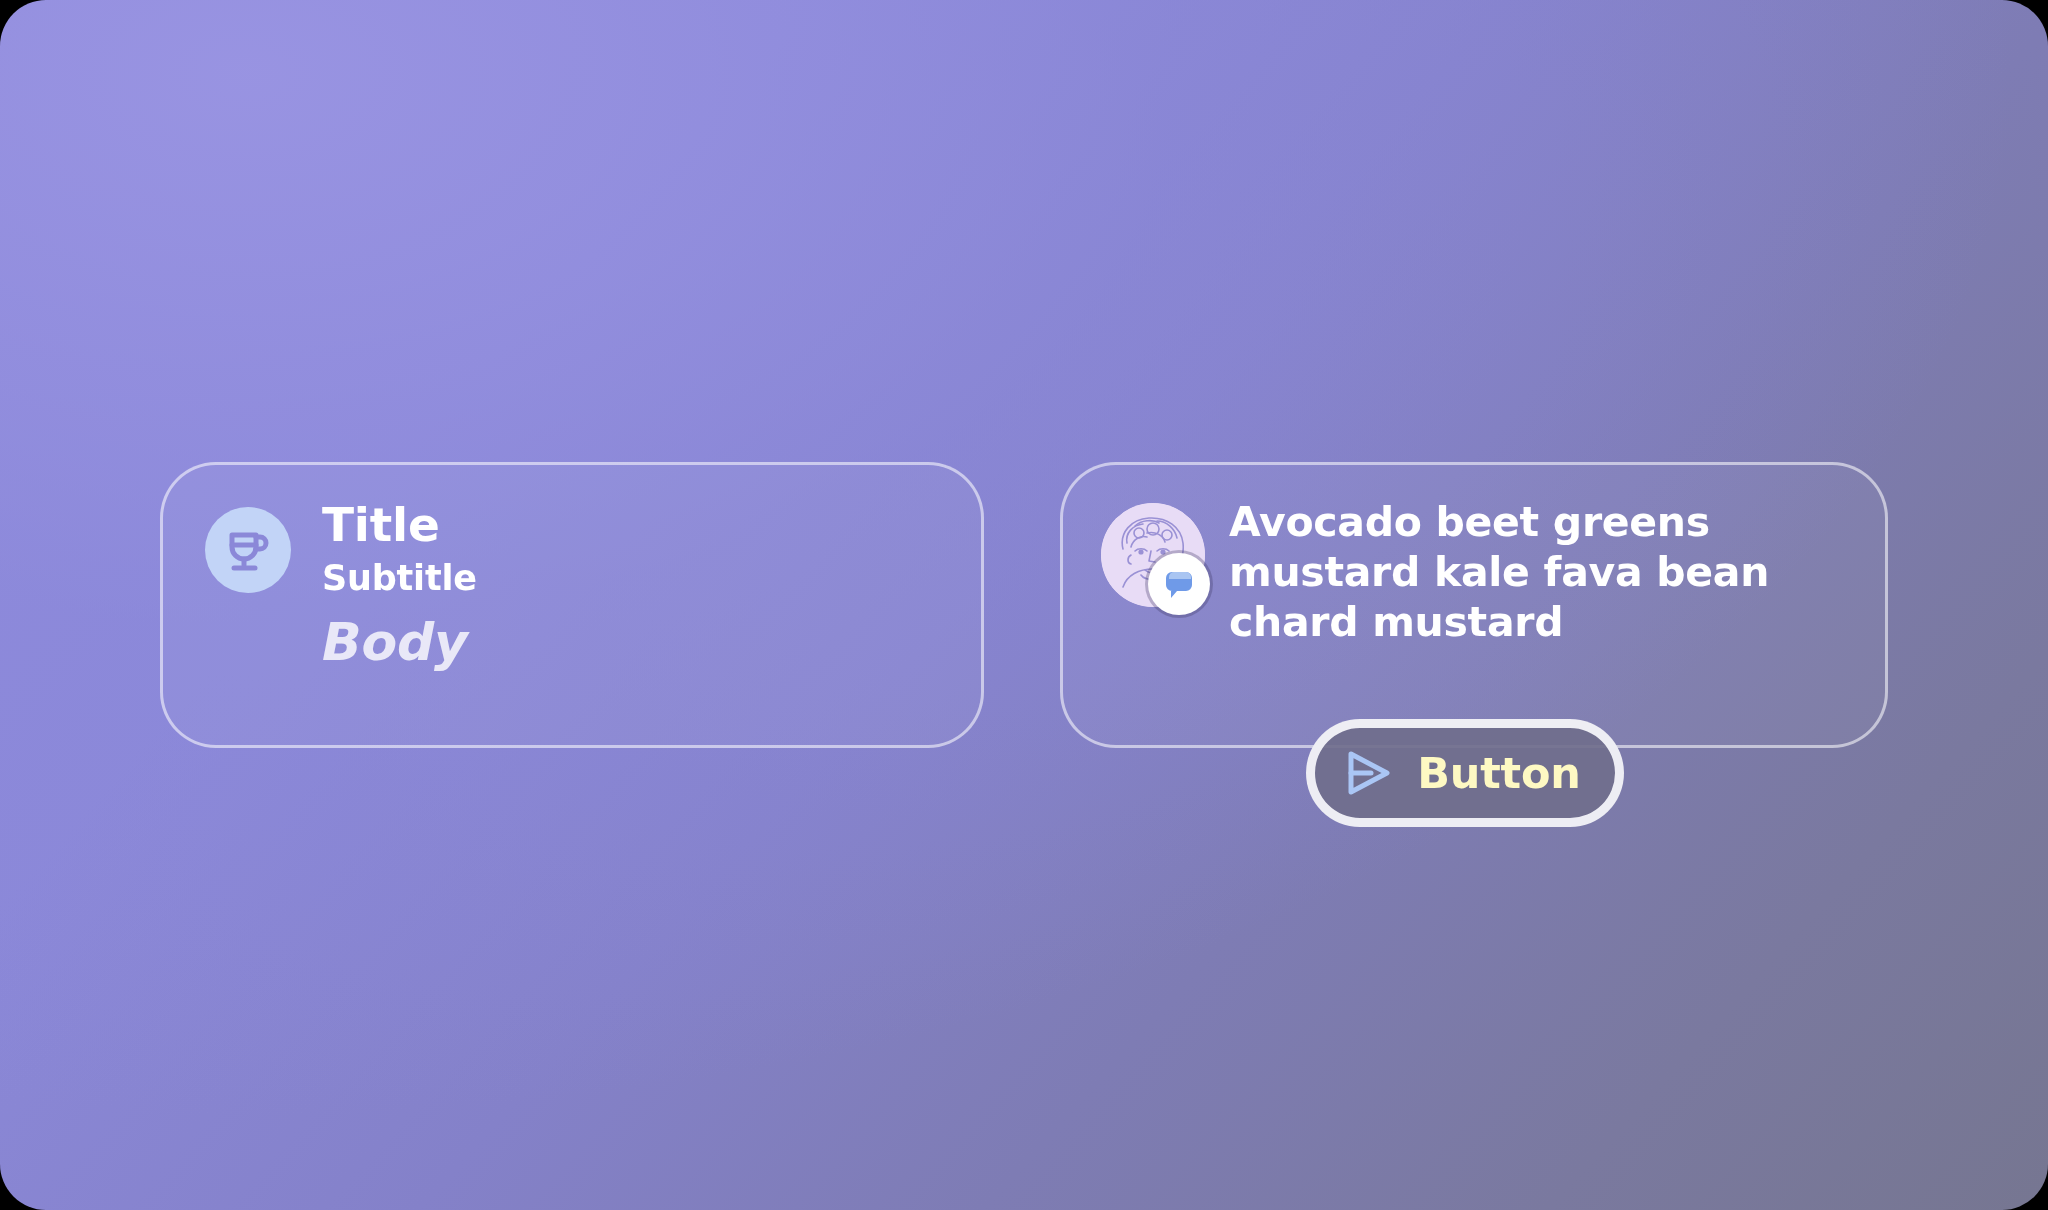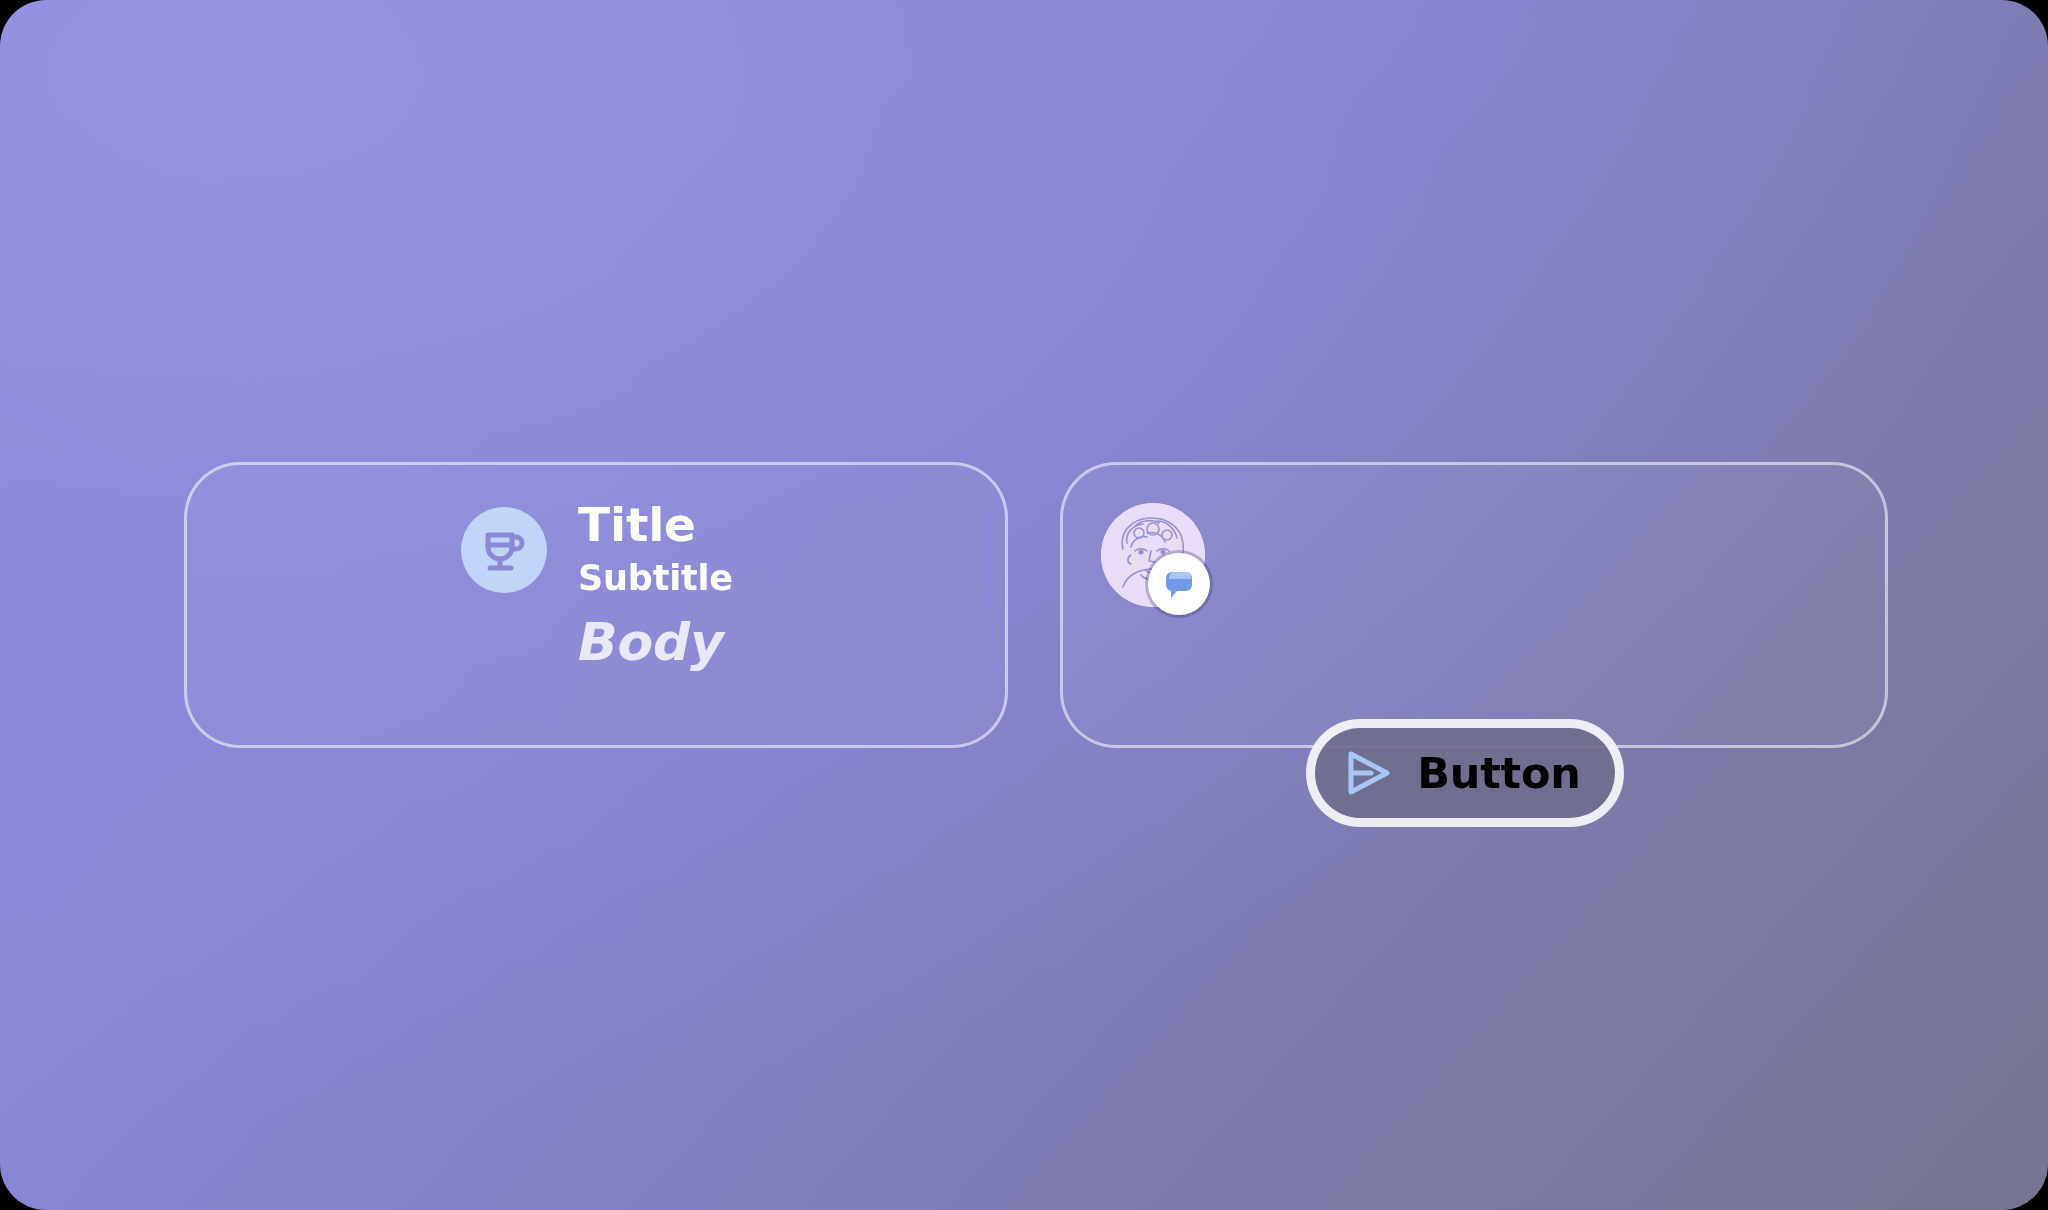--- a/index.html
+++ b/index.html
@@ -31,26 +31,25 @@
     box-sizing: border-box;
     border: 3px solid rgba(255,255,255,0.55);
     border-radius: 56px;
     background: rgba(255,255,255,0.045);
     display: flex;
     align-items: flex-start;
   }
 
   
   #card-left {
-    left: 184px;
+    left: 160px;
     top: 462px;
     width: 824px;
     height: 286px;
     padding: 36px 40px 0 42px;
-    justify-content: center;
   }
 
   .avatar-round {
     flex: 0 0 auto;
     width: 86px;
     height: 86px;
     border-radius: 50%;
     background: #c2d4f7;
     display: flex;
     align-items: center;
@@ -158,21 +157,21 @@
     align-items: center;
     justify-content: center;
     gap: 22px;
     cursor: pointer;
     padding: 0 14px 0 6px;
   }
   .btn-icon { flex: 0 0 auto; display: block; }
   .btn-label {
     font-size: 43px;
     font-weight: 700;
-    color: #000000;
+    color: #fef9c3;
     letter-spacing: -0.2px;
     line-height: 1;
     white-space: nowrap;
   }
 </style>
 </head>
 <body>
 
 <div id="stage">
 
@@ -227,20 +226,21 @@
         </svg>
       </div>
       <div class="avatar-badge">
         <svg width="38" height="38" viewBox="0 0 38 38">
           <path d="M6 13 A6 6 0 0 1 12 7 H26 A6 6 0 0 1 32 13 V20 A6 6 0 0 1 26 26 H17 L11 33 V26 H12 A6 6 0 0 1 6 20 Z" fill="#6f9ae8"></path>
           <path d="M9 12 A5 5 0 0 1 14 7 H26 A5 5 0 0 1 31 12 V14 H9 Z" fill="#a9c5f2"></path>
         </svg>
       </div>
     </div>
 
+    <div class="right-text">Avocado beet greens mustard kale fava bean chard mustard</div>
 
   </div>
 
   <div id="action-button">
     <svg class="btn-icon" width="54" height="54" viewBox="0 0 54 54">
       <g fill="none" stroke="#aac6f5" stroke-width="5" stroke-linecap="round" stroke-linejoin="round">
         <path d="M10 8 L46 27 L10 46 Z"></path>
         <path d="M10 27 H30"></path>
       </g>
     </svg>

